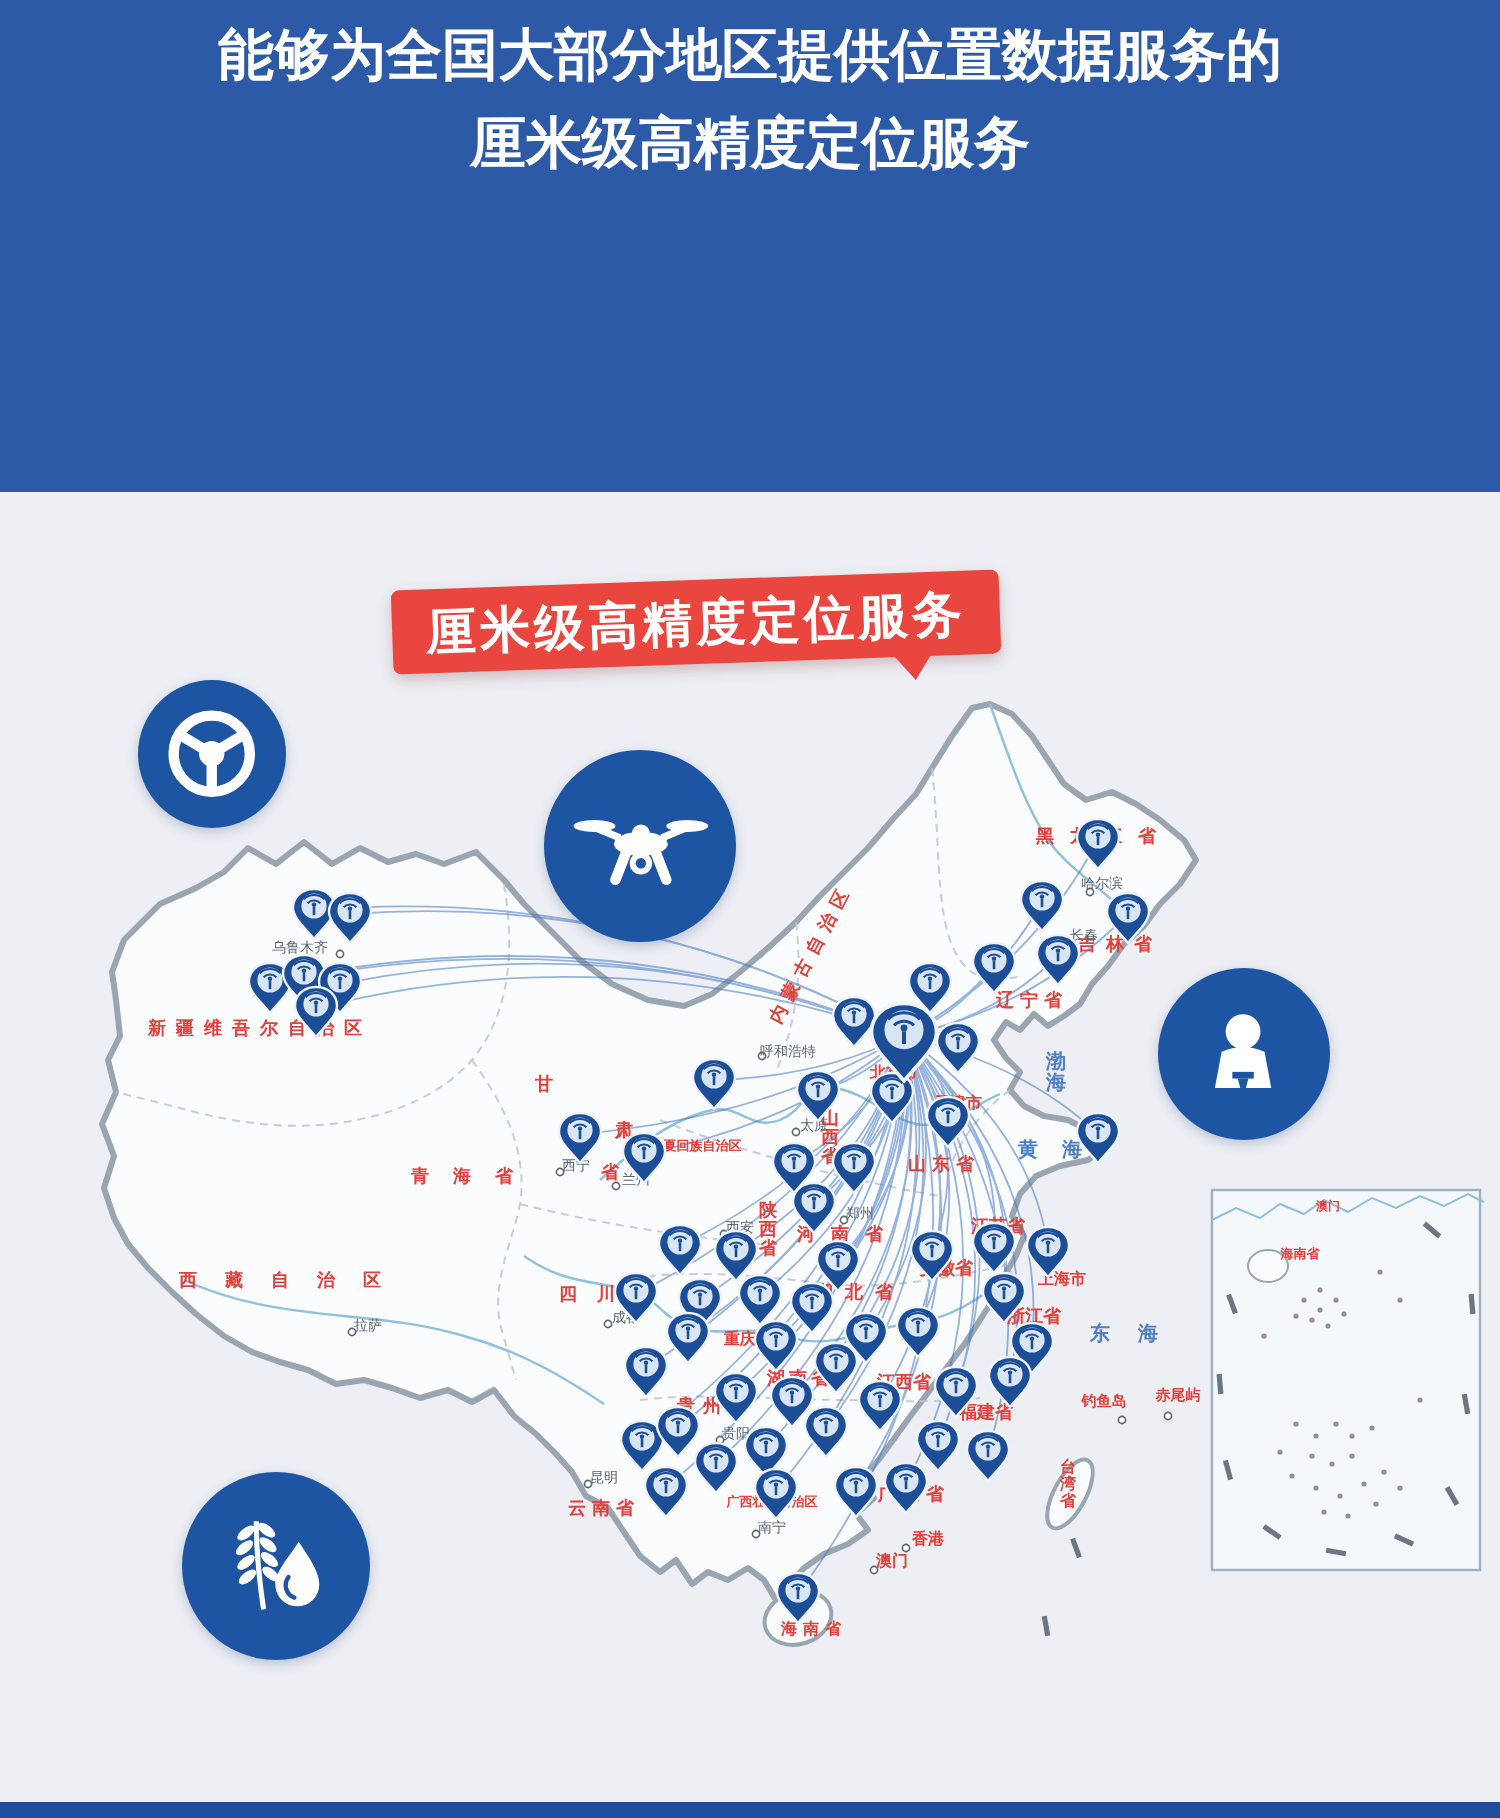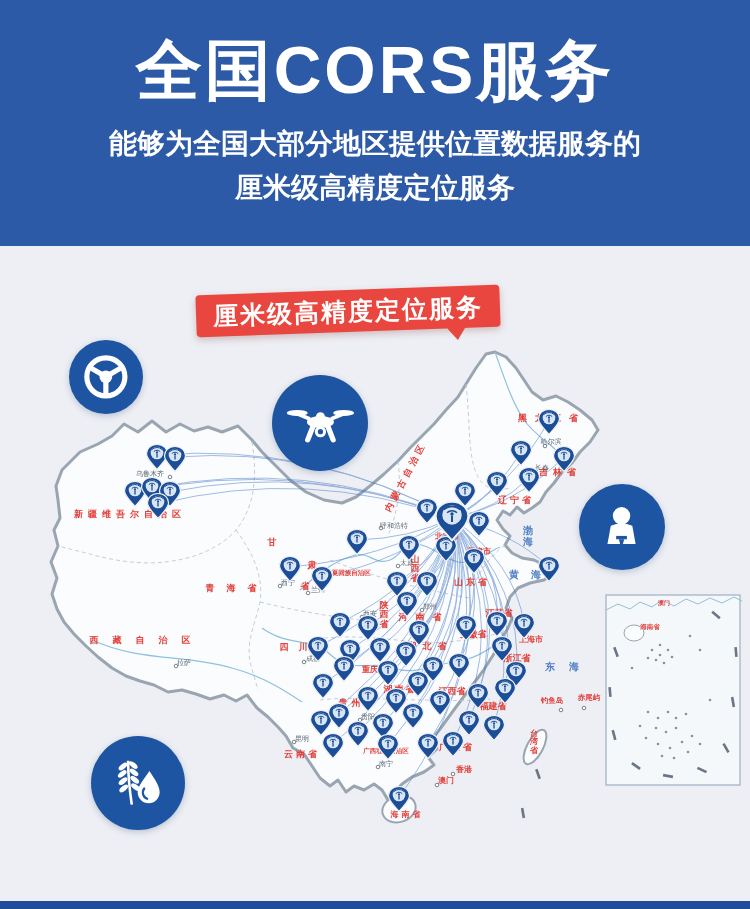--- a/index.html
+++ b/index.html
@@ -21,21 +21,20 @@
   .icon-circle svg{width:78%;height:78%;}
   #map{position:absolute;left:0;top:0;z-index:2;}
   .footer{position:absolute;left:0;bottom:0;width:100%;height:8px;background:#1f4d9c;z-index:5;}
 </style>
 </head>
 <body>
 
 <div class="poster">
 
   <div class="header" style="background: rgb(44, 90, 166);">
-    <h1>全国CORS服务</h1>
     <div class="sub">
       <div>能够为全国大部分地区提供位置数据服务的</div>
       <div>厘米级高精度定位服务</div>
     </div>
   </div>
 
   <svg id="map" width="750" height="909" viewBox="0 0 750 909">
       <path d="M 62,470 L 80,452 98,444 112,436 124,424 138,432 152,421 166,432 180,424 194,431 208,427 222,432 238,426 252,440 262,452 274,464 290,480 306,492 324,500 342,503 356,497 370,486 384,474 398,461 410,448 422,436 434,424 446,410 458,397 466,384 476,368 486,354 495,352 506,357 516,368 524,380 532,392 543,400 556,396 568,402 580,410 592,420 598,430 590,442 580,452 572,463 562,472 554,483 546,492 540,502 532,508 524,513 517,507 510,515 503,511 497,520 503,529 510,536 505,545 512,553 522,558 534,560 546,566 554,573 544,580 530,583 518,588 510,597 506,608 512,618 508,628 502,638 497,649 490,660 483,671 474,683 465,695 456,707 448,718 440,729 432,739 437,749 428,757 434,765 424,772 412,777 402,784 394,793 388,800 382,790 374,784 364,790 354,786 346,792 338,780 330,786 320,778 312,766 304,754 293,748 286,736 278,727 268,717 257,708 247,695 236,701 224,695 210,699 196,694 182,690 168,692 154,685 140,681 126,676 112,668 98,657 86,646 74,634 64,622 57,609 52,594 57,578 51,562 58,546 54,530 60,518 58,500 56,486 Z" fill="#fbfcfe" stroke="#9aa5b2" stroke-width="3" stroke-linejoin="round"></path>
       <path d="M 252,442 C 258,478 254,508 236,530 C 222,546 200,556 178,560 C 150,566 118,562 90,554 L 58,546" fill="none" stroke="#b9c6d2" stroke-width="1" stroke-dasharray="4 3" opacity="0.85"></path>
       <path d="M 236,530 C 252,552 264,576 260,602 C 256,622 246,640 250,662 L 258,690" fill="none" stroke="#b9c6d2" stroke-width="1" stroke-dasharray="4 3" opacity="0.85"></path>

